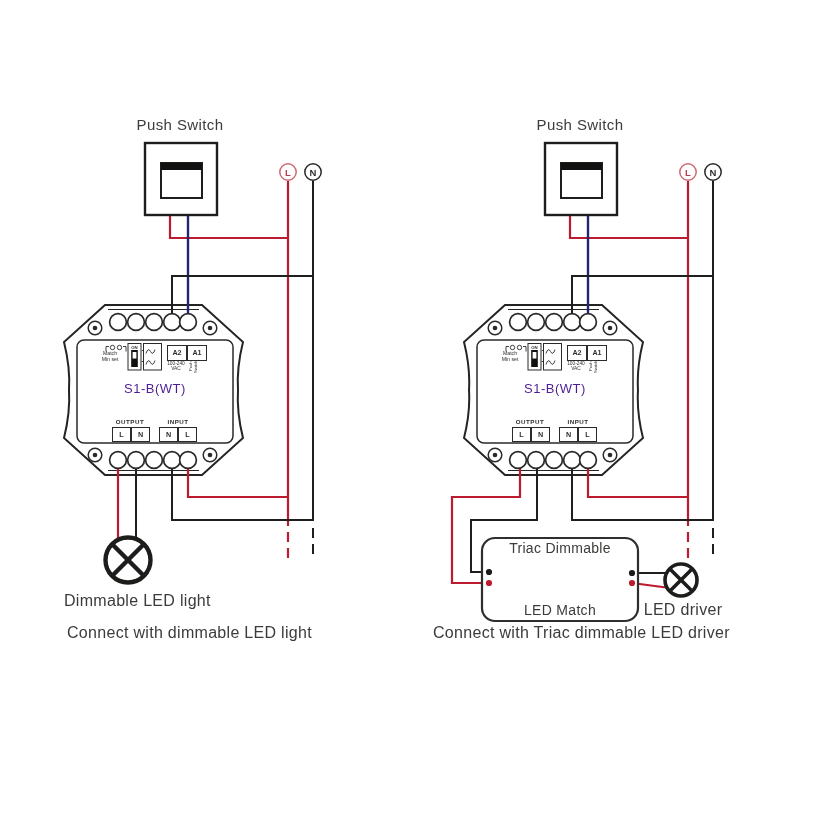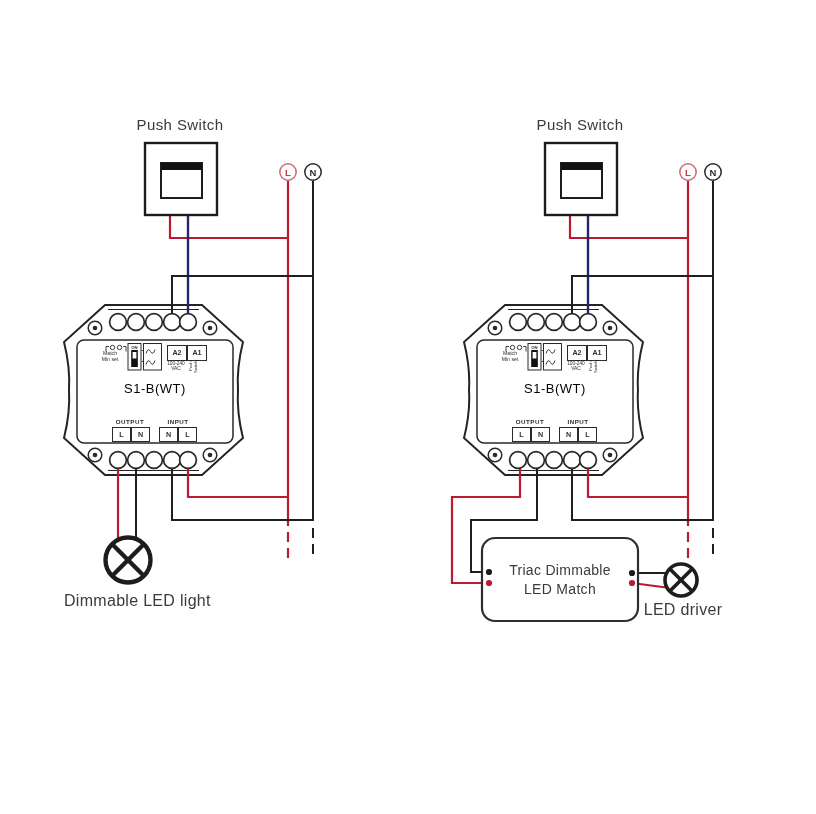--- a/index.html
+++ b/index.html
@@ -37,29 +37,29 @@
   .ctr{text-align:center;}
   .big{font-size:15px;letter-spacing:.4px;}
   .cap{font-size:16px;letter-spacing:.3px;}
   .dev-labels{position:absolute;width:190px;height:184px;pointer-events:none;}
   .dl{position:absolute;color:#2e2e2c;}
   .tiny{font-size:5.2px;line-height:5.6px;text-align:center;}
   .onlbl{font-size:4.3px;font-weight:700;text-align:center;}
   .tbox{position:absolute;border:1.3px solid #2a2a28;display:flex;align-items:center;justify-content:center;
         font-size:7.2px;font-weight:700;color:#2e2e2c;background:#fff;}
   .grplbl{font-size:6.2px;font-weight:700;letter-spacing:.5px;text-align:center;}
-  .model{font-size:13px;letter-spacing:.5px;text-align:center;color:#000000;}
+  .model{font-size:13px;letter-spacing:.5px;text-align:center;color:#4c1d95;}
   .vlab{font-size:4.8px;line-height:5.2px;text-align:center;}
   .sidev{writing-mode:vertical-rl;transform:rotate(180deg);font-size:4.2px;line-height:5.2px;
          height:21px;width:13px;text-align:center;}
   .lnletter{position:absolute;width:16px;height:16px;display:flex;align-items:center;justify-content:center;
             font-size:9.5px;font-weight:700;}
   .live-c{color:#bf3c49;}
   .neu-c{color:#2e2e2c;}
-  .drv-text{position:absolute;display:flex;flex-direction:column;align-items:center;justify-content:center;
+  .drv-text{position:absolute;display:flex;flex-direction:column;align-items:center;justify-content:space-between;
             gap:3px;font-size:14px;letter-spacing:.3px;}
 </style>
 </head>
 <body>
 
 <div id="canvas">
 
   <svg width="816" height="814" viewBox="0 0 816 814">
     <defs>
       <g id="device-shape">
@@ -226,15 +226,17 @@
     <div class="tbox" style="left:104px;top:129px;width:17px;height:13px;">N</div>
     <div class="tbox" style="left:123px;top:129px;width:17px;height:13px;">L</div>
   </div>
 
   <div class="drv-text" style="left:482px;top:540px;width:156px;height:78px;">
     <span>Triac Dimmable</span>
     <span>LED Match</span>
   </div>
 
   <div class="lbl cap" style="left:64px;top:592px;">Dimmable LED light</div>
+  <div class="lbl cap" style="left:67px;top:624px;">Connect with dimmable LED light</div>
   <div class="lbl cap ctr" style="left:638px;top:601px;width:90px;">LED driver</div>
+  <div class="lbl cap" style="left:433px;top:624px;">Connect with Triac dimmable LED driver</div>
 
 </div>
 
 </body></html>

